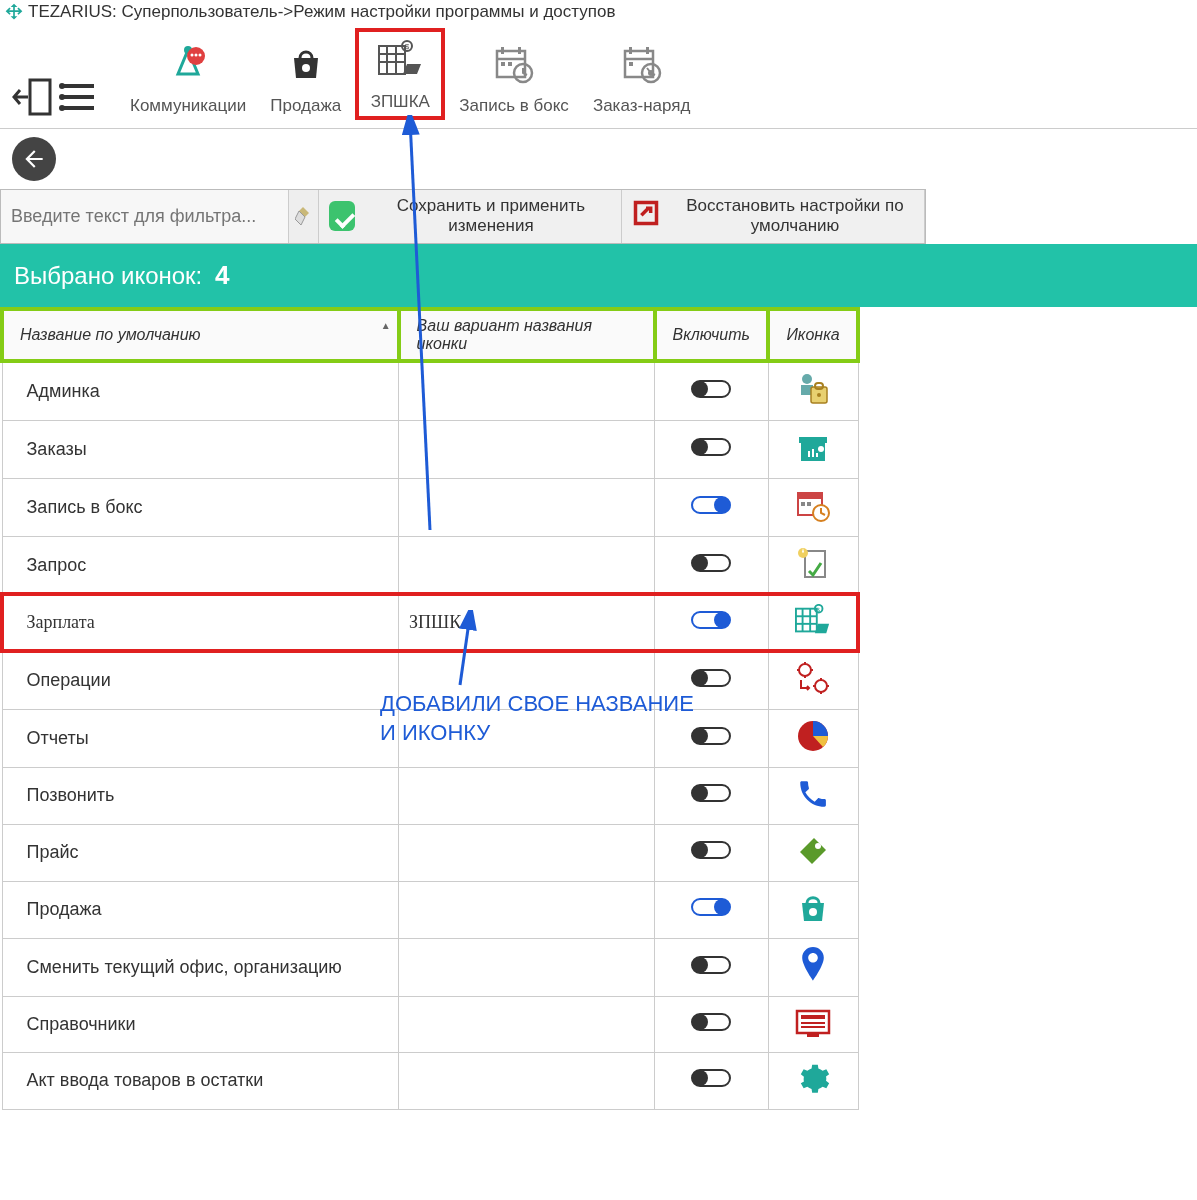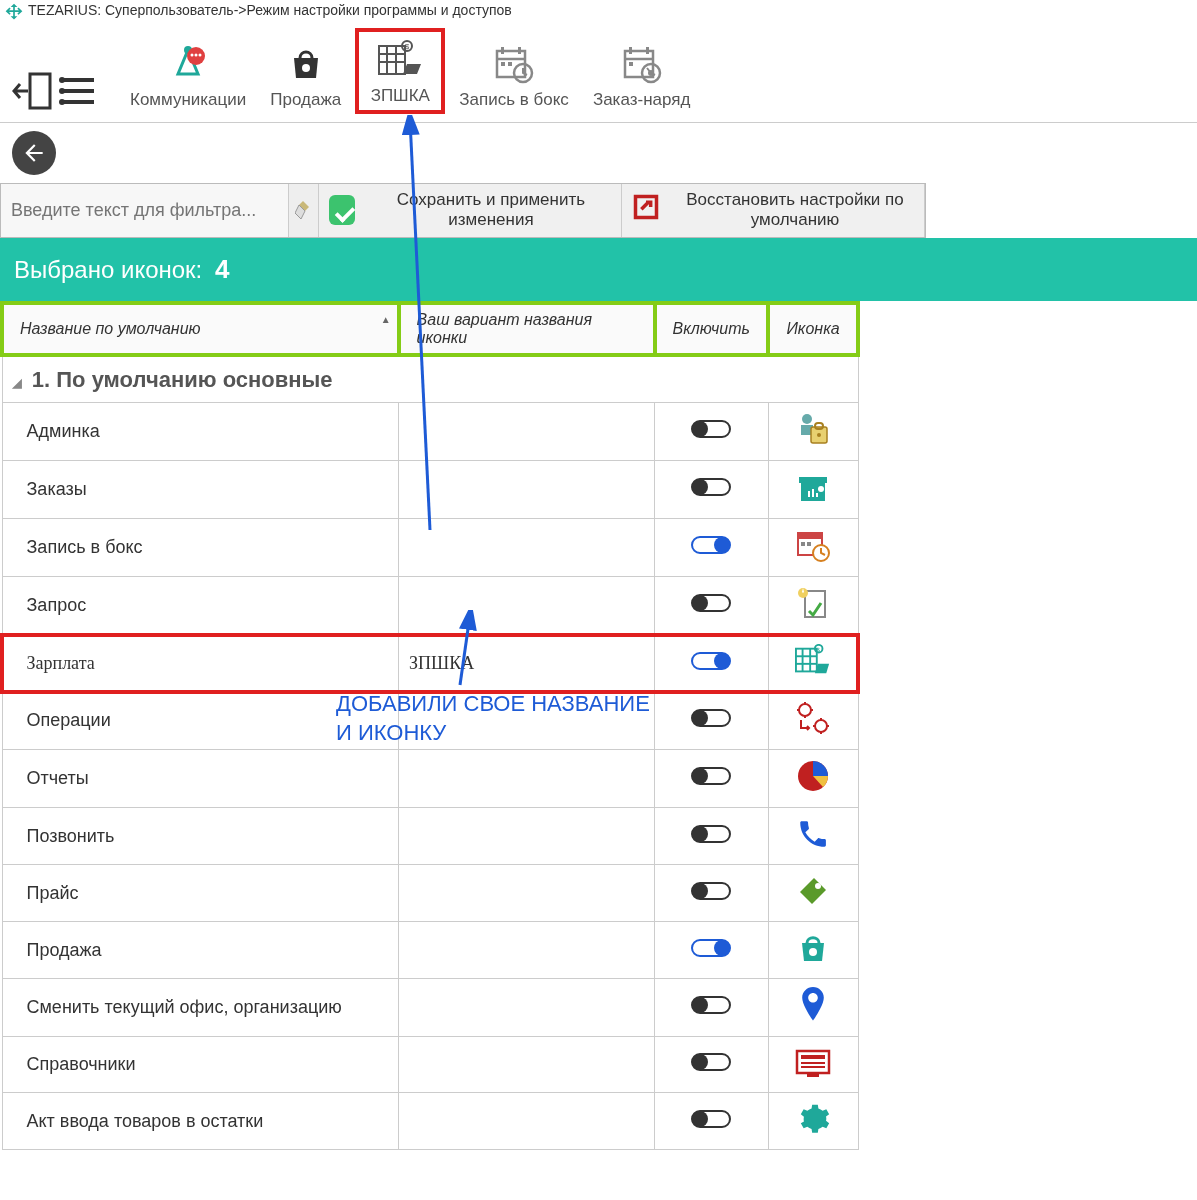--- a/index.html
+++ b/index.html
@@ -1,25 +1,25 @@
 <!DOCTYPE html>
 <html><head>
 <meta charset="utf-8">
 <style>
   * { box-sizing: border-box; margin: 0; padding: 0; }
   body { font-family: Arial, sans-serif; font-size: 16px; background: #fff; width: 1197px; }
   
-  .title-bar { display: flex; align-items: flex-start; padding: 2px 4px; font-size: 14px; color: #333; }
+  .title-bar { display: flex; align-items: flex-end; padding: 2px 4px; font-size: 17px; color: #333; }
   .title-bar .logo { width: 20px; height: 20px; margin-right: 4px; }
   
   .ribbon { display: flex; align-items: flex-end; padding: 4px 8px 8px 8px; border-bottom: 1px solid #ccc; gap: 8px; }
   .ribbon-left { display: flex; align-items: center; gap: 2px; margin-right: 10px; }
   .ribbon-btn { display: flex; flex-direction: column; align-items: center; justify-content: flex-end; padding: 4px 10px; cursor: pointer; min-width: 90px; }
   .ribbon-btn .icon-box { height: 48px; display: flex; align-items: center; justify-content: center; }
-  .ribbon-btn .label { font-size: 17px; color: #555; margin-top: 2px; }
+  .ribbon-btn .label { font-size: 17px; color: #555; margin-top: 8px; }
   .ribbon-selected { border: 4px solid #e02020; }
   
   .back-bar { padding: 8px 12px; }
   .back-btn { width: 44px; height: 44px; border-radius: 50%; background: #444; color: #fff; display: flex; align-items: center; justify-content: center; font-size: 26px; cursor: pointer; }
   
   .action-bar { display: flex; border: 1px solid #bbb; background: #f0f0f0; width: 926px; }
   .filter-input { flex: 0 0 288px; padding: 6px 10px; border: none; background: #f7f7f7; font-size: 18px; color: #0369a1; border-right: 1px solid #ccc; }
   .brush-btn { width: 30px; display: flex; align-items: center; justify-content: center; border-right: 1px solid #ccc; cursor: pointer; font-size: 18px; color: #999; background:#eee;}
   .save-btn, .restore-btn { flex: 1; display: flex; align-items: center; justify-content: center; gap: 16px; padding: 6px 10px; border-right: 1px solid #ccc; cursor: pointer; font-size: 17px; color: #333; text-align: center; line-height: 1.2; }
   .save-icon { width: 30px; height: 30px; background: #3cc36e; border-radius: 6px; position: relative; }
@@ -45,21 +45,21 @@
   .toggle .knob { width: 16px; height: 16px; border-radius: 50%; background: #333; position: absolute; top: -1px; }
   .toggle.off .knob { left: -1px; }
   .toggle.on { border-color: #1e5bd6; }
   .toggle.on .knob { right: -1px; background: #1e5bd6; }
   
   .app-icon { width: 36px; height: 36px; display: inline-flex; align-items: center; justify-content: center; font-size: 28px; }
   
   .highlight-row { outline: 4px solid #e02020; outline-offset: -2px; font-family: Liberation Serif, serif; }
   
   .arrow-svg { position: absolute; pointer-events: none; }
-  .annotation { position: absolute; color: #1e5bd6; font-size: 22px; font-weight: 500; line-height: 1.3; }
+  .annotation { position: absolute; color: #1e5bd6; font-size: 22px; font-weight: 500; line-height: 1.3; margin-left: 44px; }
   
   .container { position: relative; }
 </style>
 </head>
 <body>
 
 <div class="container">
 
 <div class="title-bar">
   <svg class="logo" viewBox="0 0 24 24">
@@ -192,23 +192,20 @@
 <table class="grid">
   <thead>
     <tr>
       <th class="col-name sort"><span>Название по умолчанию</span></th>
       <th class="col-custom"><span>Ваш вариант названия иконки</span></th>
       <th class="col-enable"><span>Включить</span></th>
       <th class="col-icon"><span>Иконка</span></th>
     </tr>
   </thead>
   <tbody id="grid-body">
-        <tr class="group-row">
-          <td colspan="4"><span class="caret">◢</span> 1. По умолчанию основные</td>
-        </tr>
         <tr>
           <td class="row-name">Админка</td>
           <td></td>
           <td class="col-enable"><span class="toggle off"><span class="knob"></span></span></td>
           <td class="col-icon"><span class="app-icon">
               <svg width="36" height="36" viewBox="0 0 36 36">
                 <circle cx="12" cy="8" r="5" fill="#6aa"></circle>
                 <rect x="6" y="14" width="12" height="10" fill="#6aa"></rect>
                 <rect x="16" y="16" width="16" height="16" rx="2" fill="#e8d070" stroke="#a88020" stroke-width="1.5"></rect>
                 <rect x="20" y="12" width="8" height="6" rx="3" fill="none" stroke="#a88020" stroke-width="2"></rect>

